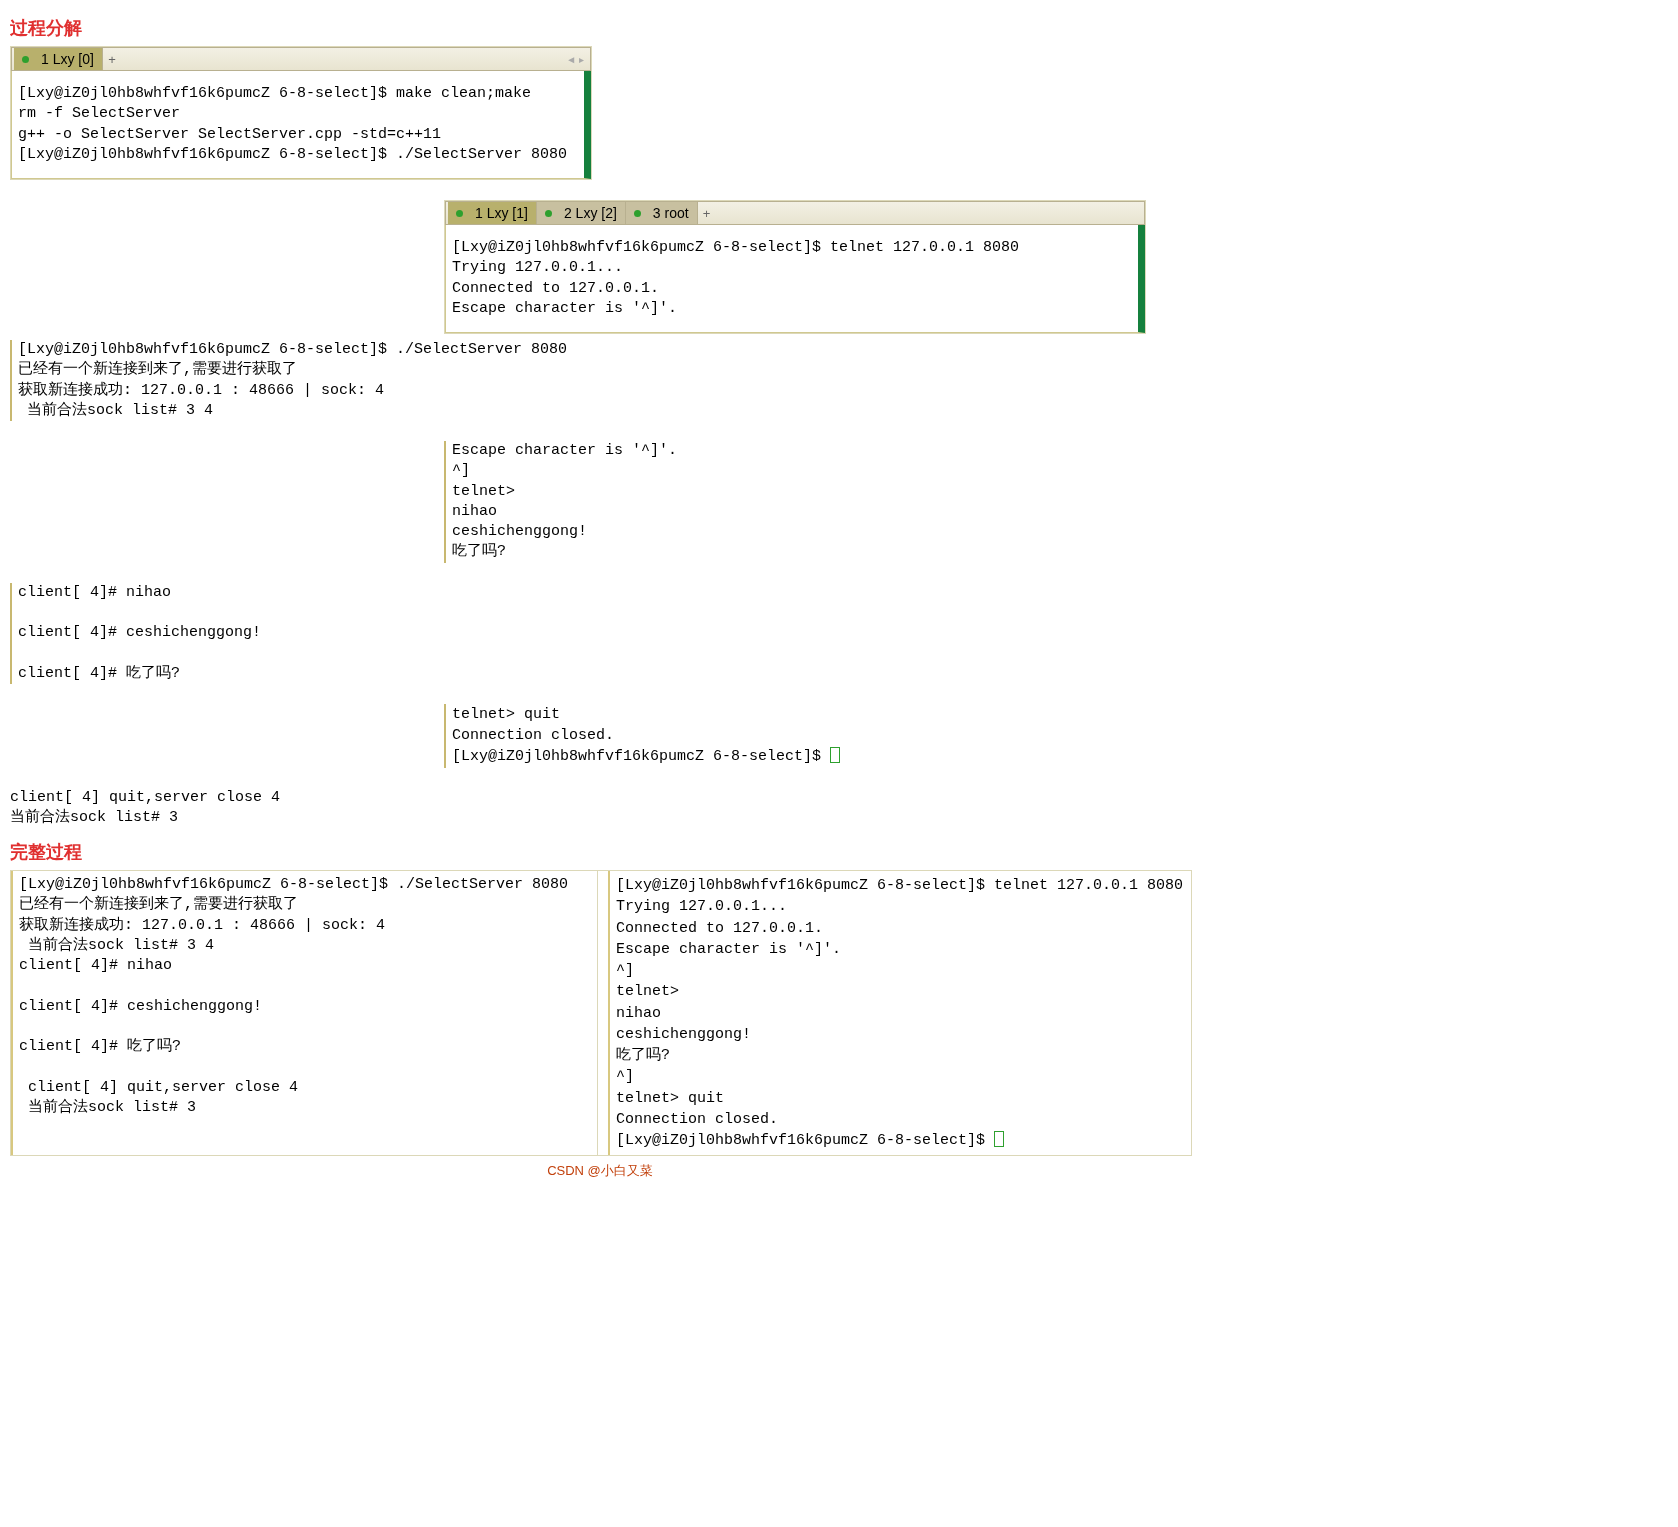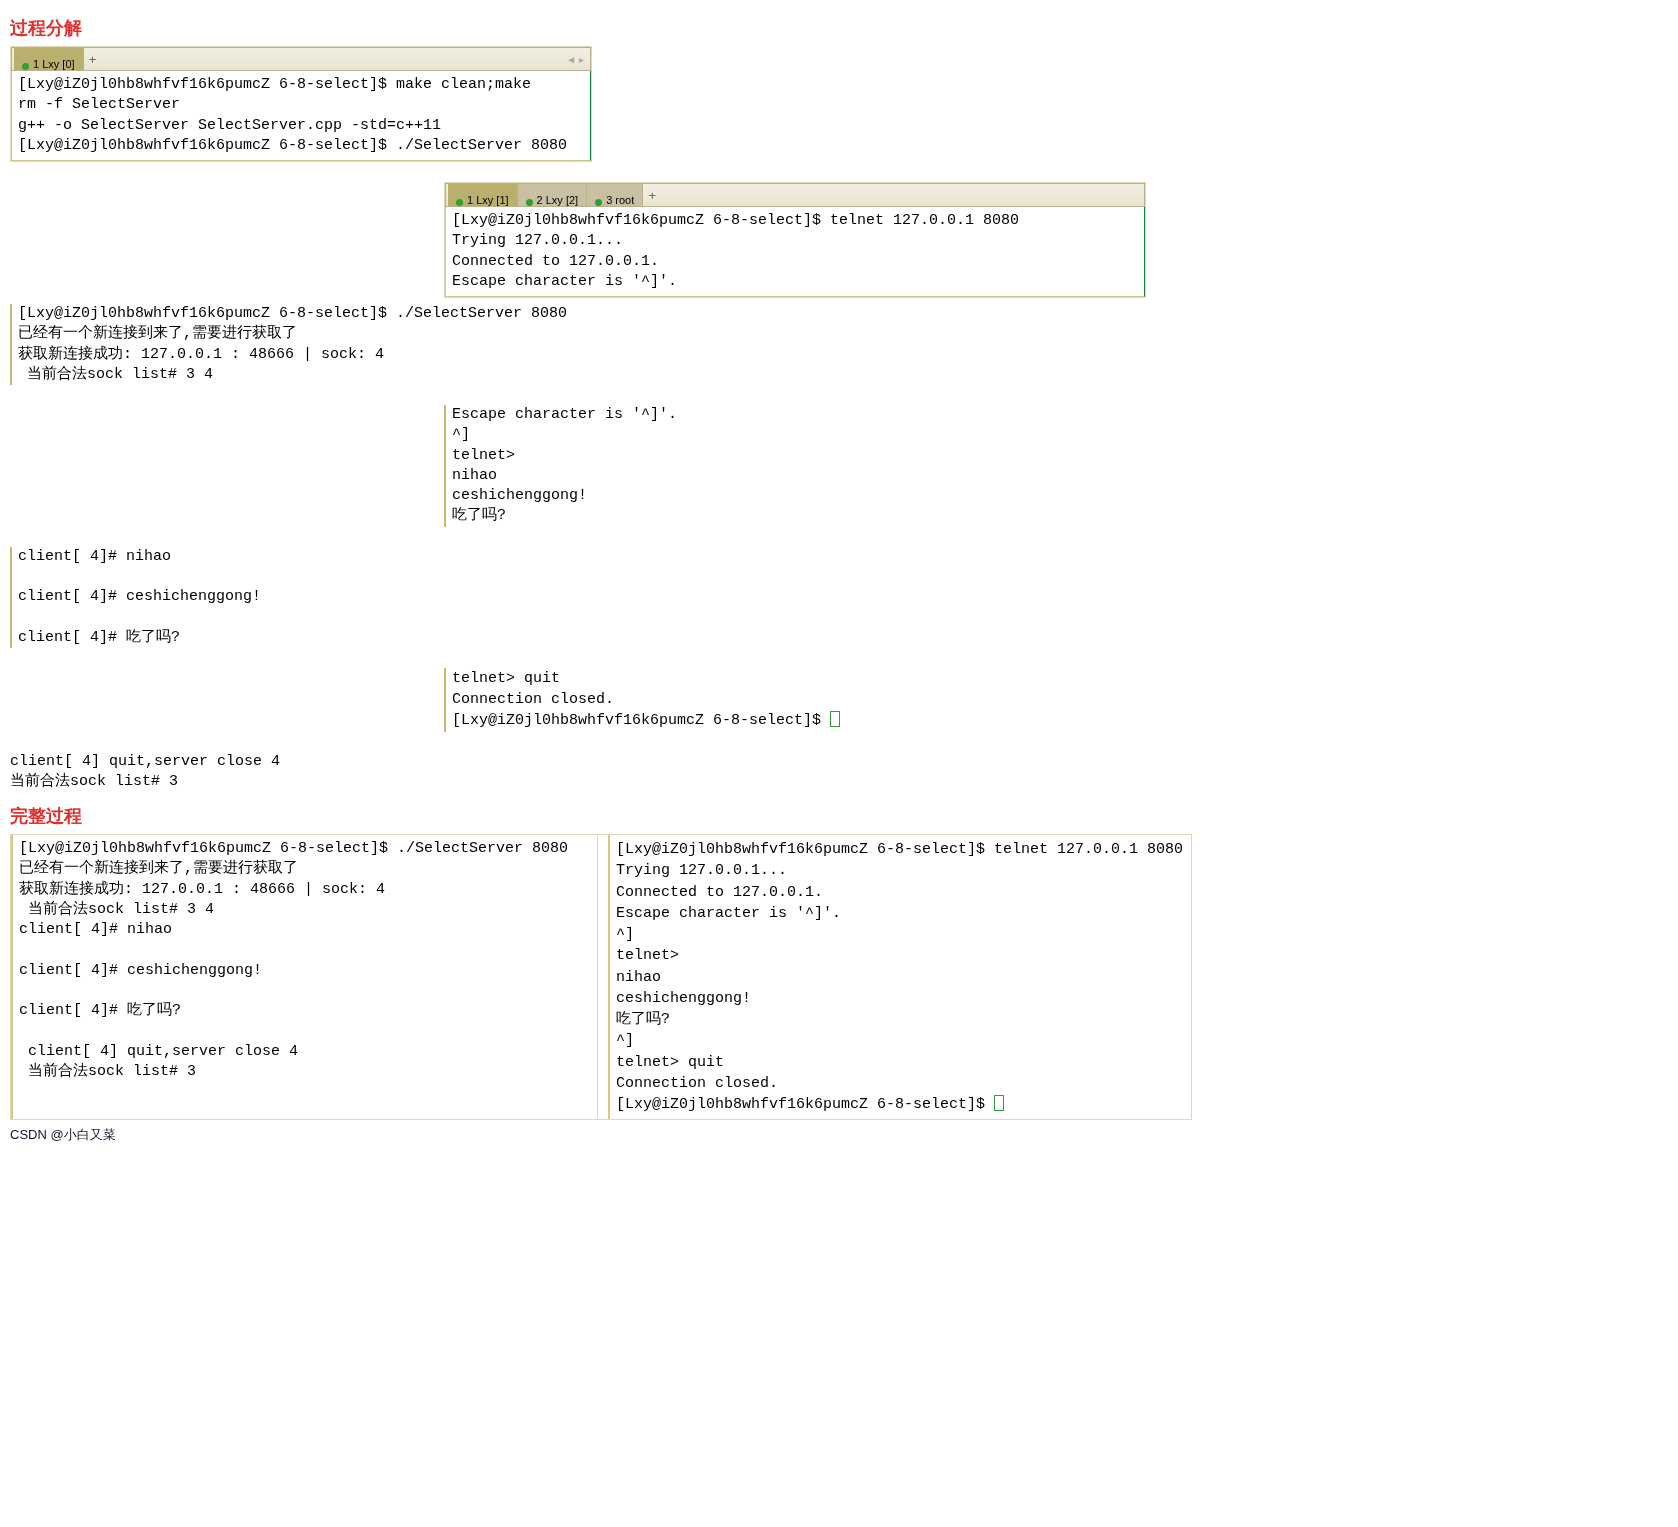--- a/index.html
+++ b/index.html
@@ -26,47 +26,47 @@
   background: linear-gradient(#f3f0e4, #e8e4d0);
   border: 1px solid #b8b090;
   height: 22px;
   display: flex;
   align-items: stretch;
   padding-left: 2px;
   gap: 0;
 }
 .tab {
   display: flex;
-  align-items: flex-end;
-  gap: 4px;
+  align-items: center;
+  gap: 12px;
   padding: 0 8px;
-  font-size: 11px;
+  font-size: 14px;
   border-right: 1px solid #b8b090;
   background: #c8c0a0;
 }
 .tab.active {
   background: #b8b06c;
 }
 .dot-green {
   width: 7px; height: 7px; border-radius: 50%;
   background: #2ea02e; display: inline-block;
 }
 .tab-plus {
   width: 18px; display: flex; align-items: center; justify-content: center;
   color: #666; font-size: 13px;
 }
 .tab-nav {
   margin-left: auto; display: flex; align-items: center; gap: 8px;
   padding-right: 6px; color: #aaa; font-size: 10px;
 }
 .panel {
   border-left: 1px solid #d0c890;
-  border-right: 1px solid #15803d;
+  border-right: 7px solid #15803d;
   border-bottom: 1px solid #d0c890;
-  padding: 4px 6px;
+  padding: 13px 6px;
   box-sizing: border-box;
 }
 .block1 {
   width: 580px;
   border: 1px solid #dcd8b8;
   margin-bottom: 20px;
 }
 .block2-wrap {
   margin-left: 434px;
   width: 700px;
@@ -116,22 +116,22 @@
 }
 .full-col.left { width: 592px; border-right: 1px solid #dcd8b8; }
 .full-col.right { width: 588px; }
 .cursor {
   display: inline-block;
   width: 8px; height: 14px;
   border: 1px solid #2ea02e;
   vertical-align: text-bottom;
 }
 .watermark {
-  text-align: left;
-  color: #0f172a;
+  text-align: center;
+  color: #c2410c;
   font-size: 13px;
   margin-top: 6px;
   width: 1180px;
 }
 </style>
 </head>
 <body>
 
 <div class="heading">过程分解</div>
 

